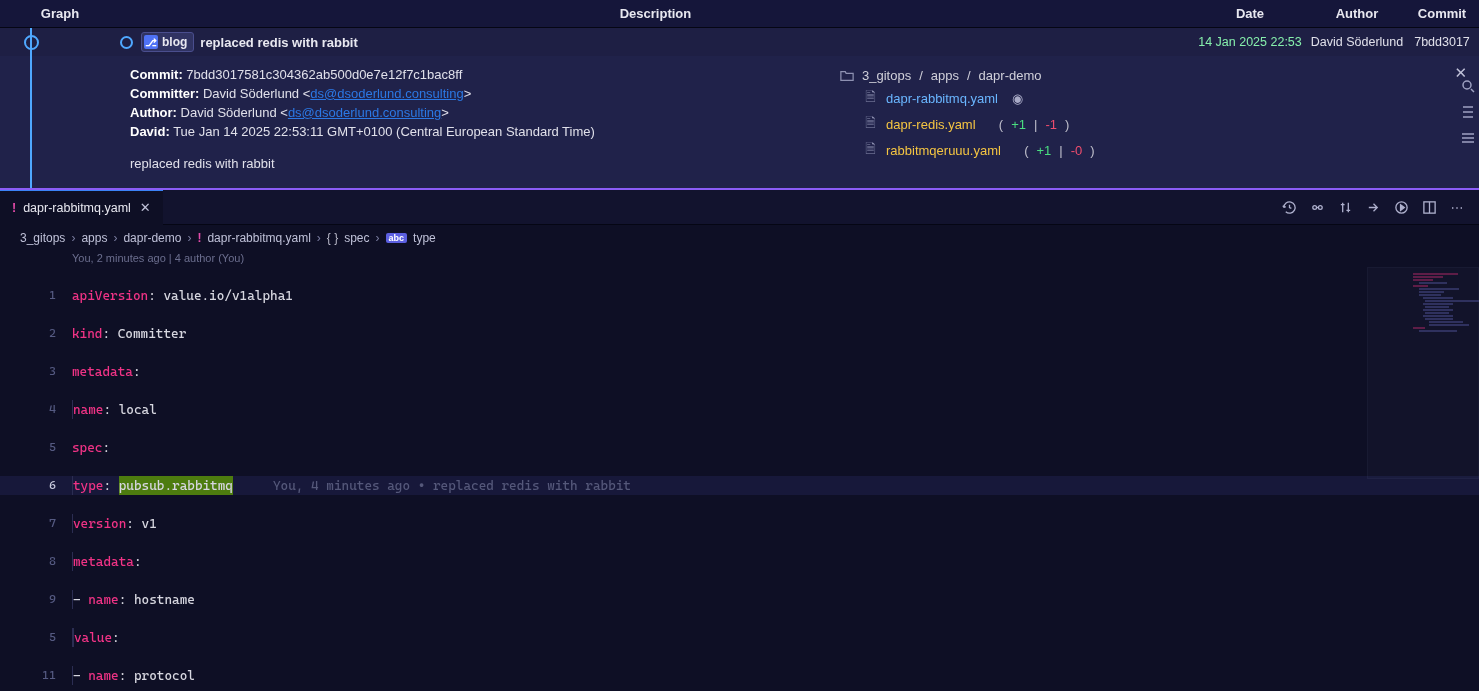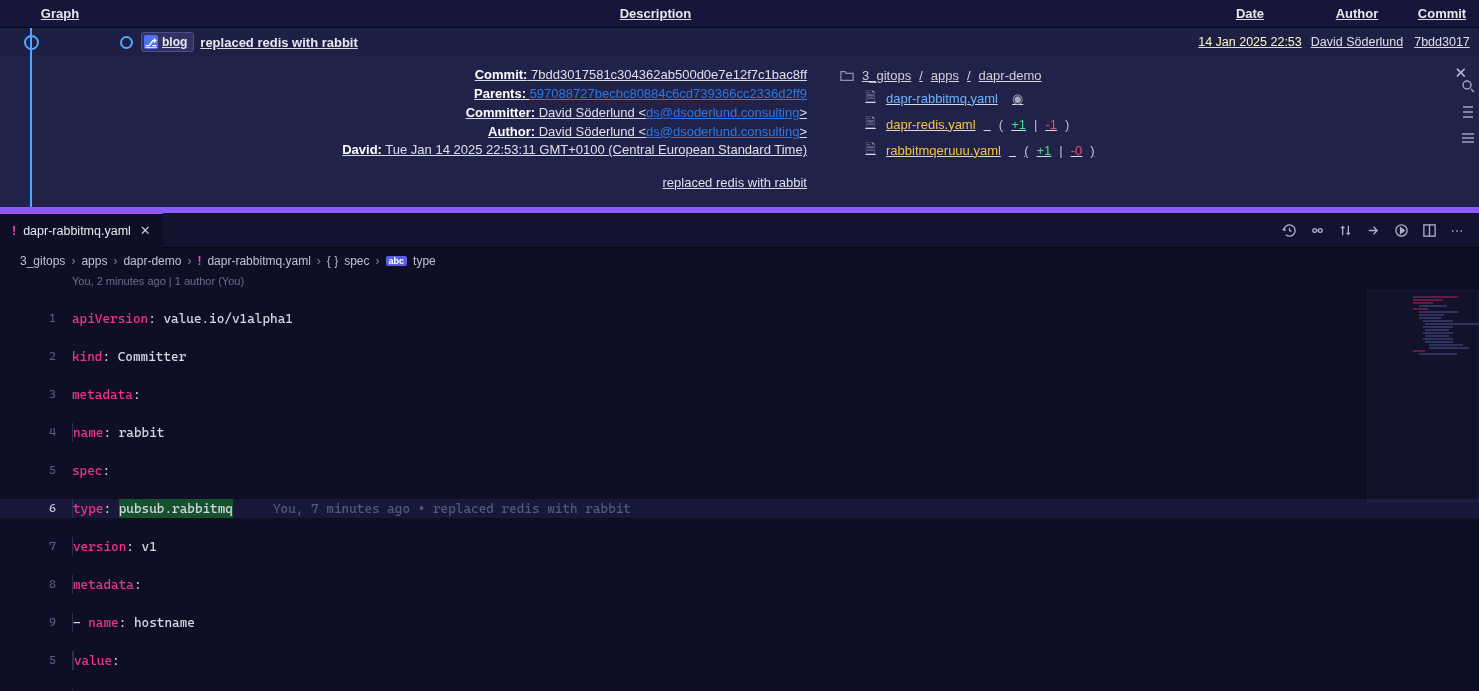--- a/index.html
+++ b/index.html
@@ -24,44 +24,44 @@
     --removed: #ef4d6e;
     --yellow: #f5c542;
     --gutter: #555a82;
     font-family: "Segoe UI", Arial, sans-serif;
     font-size: 13px;
     color: var(--text);
   }
   html,body{margin:0;padding:0;height:100%;background:var(--bg-deep);overflow:hidden;}
   .app{display:flex;flex-direction:column;height:100vh;width:100vw;}
   
-  .graph-area{background:var(--bg-main);border-bottom:6px solid #8b5cf6;text-decoration:underline;}
+  .graph-area{background:var(--bg-main);border-bottom:2px solid #8b5cf6;}
   .graph-header{display:flex;align-items:center;height:27px;background:var(--bg-header);border-bottom:1px solid #050614;}
   .gh-cell{text-align:center;font-weight:600;color:#e8e8f0;}
   .gh-graph{width:120px;}
   .gh-desc{flex:1;}
   .gh-date{width:118px;}
   .gh-author{width:96px;}
   .gh-commit{width:74px;}
   .graph-row{display:flex;align-items:center;height:28px;background:var(--bg-row);}
   .gr-graph{width:120px;display:flex;align-items:center;justify-content:flex-start;padding-left:24px;box-sizing:border-box;}
   .commit-dot{width:11px;height:11px;border:2px solid #4fa8ff;border-radius:50%;background:transparent;}
   .gr-desc{flex:1;display:flex;align-items:center;gap:6px;padding-left:0;}
   .head-dot{width:9px;height:9px;border:2px solid #4fa8ff;border-radius:50%;display:inline-block;margin-right:2px;}
   .branch-tag{display:inline-flex;align-items:center;gap:4px;background:var(--bg-highlight);border:1px solid #4a4e8e;border-radius:3px;padding:0 6px 0 2px;height:18px;font-size:12px;font-weight:600;color:#e8e8f0;}
   .branch-icon{width:14px;height:14px;background:#4f72f5;border-radius:2px;display:inline-flex;align-items:center;justify-content:center;color:#fff;font-weight:700;font-size:10px;}
   .commit-msg{font-weight:600;color:#e8e8f0;}
-  .gr-date{width:118px;text-align:center;color:#fef9c3;font-size:12.5px;}
+  .gr-date{width:118px;text-align:center;color:#86efac;font-size:12.5px;}
   .gr-author{width:96px;text-align:center;color:#e0e0ea;font-size:12.5px;}
   .gr-commit{width:74px;text-align:center;color:#e0e0ea;font-size:12.5px;}
   
   .detail-panel{display:flex;background:var(--bg-panel);position:relative;}
   .graph-line-col{width:120px;position:relative;}
   .graph-line{position:absolute;left:30px;top:-28px;bottom:0;width:2px;background:#4fa8ff;}
-  .detail-left{flex:1;padding:10px 20px 14px 10px;font-size:13px;line-height:1.45;color:#e0e0ea;text-align:right;}
+  .detail-left{flex:1;padding:10px 20px 14px 10px;font-size:13px;line-height:1.45;color:#e0e0ea;}
   .detail-left b{color:#fff;font-weight:700;}
   .detail-left a{color:var(--link);text-decoration:underline;}
   .detail-right{width:640px;padding:10px 6px;font-size:13px;position:relative;}
   .close-btn{position:absolute;top:8px;right:12px;color:#bfc1d8;cursor:pointer;font-size:15px;}
   .tree-row{display:flex;align-items:center;gap:8px;padding:2px 0 2px 6px;color:#d0d0da;}
   .tree-row.indent{padding-left:30px;}
   .tree-ico{width:15px;display:inline-flex;justify-content:center;color:#8e91b2;}
   .fname{color:var(--yellow);}
   .fname.blue{color:#6ab6ff;}
   .stat-add{color:var(--added);}
@@ -89,21 +89,21 @@
   .code{flex:1;font-family:"Cascadia Mono","Consolas",monospace;font-size:13px;line-height:19px;padding-top:0;white-space:pre;color:var(--text);}
   .line{display:flex;}
   .line.active{background:#17183a;}
   .ln{width:56px;text-align:right;padding-right:16px;color:var(--gutter);user-select:none;font-size:12px;}
   .line.active .ln{color:#c9cbde;}
   .indent-guide{display:inline-block;border-left:1px solid #2b2d52;height:19px;margin-right:0;}
   .k{color:var(--yaml-key);}
   .s{color:var(--yaml-str);}
   .p{color:#d7d7e0;}
   .dash{color:#d7d7e0;}
-  .hl{background:#14532d;}
+  .hl{background:#4d7c0f;}
   .inline-blame{color:#55587a;font-style:normal;margin-left:40px;font-family:"Cascadia Mono",monospace;font-size:13px;}
   .minimap{position:absolute;top:0;right:0;width:110px;height:100%;opacity:.55;}
   .mm-block{position:absolute;right:6px;top:6px;width:60px;}
   .mm-line{height:2px;margin-bottom:1px;background:#4a4e8e;}
   .mm-line.k{background:#a02963;}
   .mm-scroll{position:absolute;right:0;top:0;width:110px;height:210px;background:rgba(120,124,170,.08);border:1px solid rgba(120,124,170,.12);}
 </style>
 </head>
 <body>
 
@@ -135,21 +135,20 @@
       <div class="gr-commit">7bdd3017</div>
     </div>
 
     <div class="detail-panel">
       <div class="graph-line-col">
           <div class="graph-line"></div>
         </div>
 
       <div class="detail-left">
         <div><b>Commit:</b> <span>7bdd3017581c304362ab500d0e7e12f7c1bac8ff</span></div>
-        <div><b>Parents:</b> <a href="#">597088727becbc80884c6cd739366cc2336d2ff9</a></div>
         <div><b>Committer:</b> <span>David Söderlund &lt;</span><a href="#">ds@dsoderlund.consulting</a><span>&gt;</span></div>
         <div><b>Author:</b> <span>David Söderlund &lt;</span><a href="#">ds@dsoderlund.consulting</a><span>&gt;</span></div>
         <div><b>David:</b> <span>Tue Jan 14 2025 22:53:11 GMT+0100 (Central European Standard Time)</span></div>
         <div style="height:14px"></div>
         <div>replaced redis with rabbit</div>
       </div>
 
       <div class="detail-right">
         <span class="close-btn">✕</span>
 
@@ -253,30 +252,30 @@
       <span class="ico-pink">!</span>
       <span>dapr-rabbitmq.yaml</span>
         <span class="sep">›</span>
       <span class="ico-brace">{ }</span>
       <span>spec</span>
         <span class="sep">›</span>
       <span class="ico-field">abc</span>
       <span>type</span>
     </div>
 
-    <div class="blame-line">You, 2 minutes ago | 1 author (You)</div>
+    <div class="blame-line">You, 2 minutes ago | 4 author (You)</div>
 
     <div class="code-wrap">
       <div class="code">
 <div class="line"><span class="ln">1</span><span class="k">apiVersion</span><span class="p">: </span><span class="s">value.io/v1alpha1</span></div>
 <div class="line"><span class="ln">2</span><span class="k">kind</span><span class="p">: </span><span class="s">Committer</span></div>
 <div class="line"><span class="ln">3</span><span class="k">metadata</span><span class="p">:</span></div>
-<div class="line"><span class="ln">4</span><span class="indent-guide"></span>  <span class="k">name</span><span class="p">: </span><span class="s">rabbit</span></div>
+<div class="line"><span class="ln">4</span><span class="indent-guide"></span>  <span class="k">name</span><span class="p">: </span><span class="s">local</span></div>
 <div class="line"><span class="ln">5</span><span class="k">spec</span><span class="p">:</span></div>
-<div class="line active"><span class="ln">6</span><span class="indent-guide"></span>  <span class="k">type</span><span class="p">: </span><span class="s hl">pubsub.rabbitmq</span><span class="inline-blame">You, 7 minutes ago • replaced redis with rabbit</span></div>
+<div class="line active"><span class="ln">6</span><span class="indent-guide"></span>  <span class="k">type</span><span class="p">: </span><span class="s hl">pubsub.rabbitmq</span><span class="inline-blame">You, 4 minutes ago • replaced redis with rabbit</span></div>
 <div class="line"><span class="ln">7</span><span class="indent-guide"></span>  <span class="k">version</span><span class="p">: </span><span class="s">v1</span></div>
 <div class="line"><span class="ln">8</span><span class="indent-guide"></span>  <span class="k">metadata</span><span class="p">:</span></div>
 <div class="line"><span class="ln">9</span><span class="indent-guide"></span>  <span class="dash">- </span><span class="k">name</span><span class="p">: </span><span class="s">hostname</span></div>
 <div class="line"><span class="ln">5</span><span class="indent-guide"></span>  <span class="indent-guide"></span>  <span class="k">value</span><span class="p">: </span></div>
 <div class="line"><span class="ln">11</span><span class="indent-guide"></span>  <span class="dash">- </span><span class="k">name</span><span class="p">: </span><span class="s">protocol</span></div>
 
 
 
 
 

